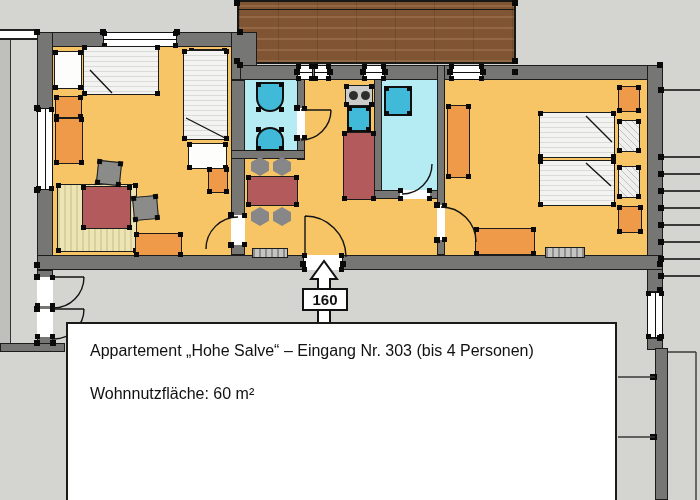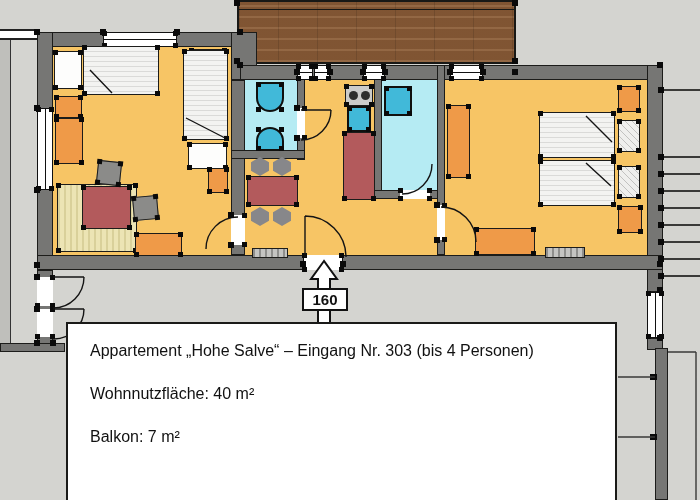--- a/index.html
+++ b/index.html
@@ -385,22 +385,21 @@
       <path d="M 668 352 H 696 M 696 352 V 500 M 618 377 H 655 M 618 437 H 655 M 176 488 V 500 M 182 488 V 500"></path>
       <path d="M 272 500 L 284 488" stroke-dasharray="3 3"></path>
     </g>
     <polygon points="324,261 311,279 318,279 318,324 330,324 330,279 337,279" fill="#ffffff" stroke="#111" stroke-width="2"></polygon>
   </svg>
 
   <div class="door-label">160</div>
 
   <div class="caption-box">
     <p>Appartement „Hohe Salve“ – Eingang Nr. 303 (bis 4 Personen)</p>
-    <p>Wohnnutzfläche: 40 m²</p>
-    <p>Balkon: 7 m²</p>
+    <p>Wohnnutzfläche: 60 m²</p>
   </div>
 
 <span class="dot" style="left: 34px; top: 29px;"></span>
     <span class="dot" style="left: 100px; top: 29px;"></span>
     <span class="dot" style="left: 174px; top: 29px;"></span>
     <span class="dot" style="left: 237px; top: 29px;"></span>
     <span class="dot" style="left: 234px; top: 0px;"></span>
     <span class="dot" style="left: 512px; top: 0px;"></span>
     <span class="dot" style="left: 234px; top: 58px;"></span>
     <span class="dot" style="left: 512px; top: 58px;"></span>

